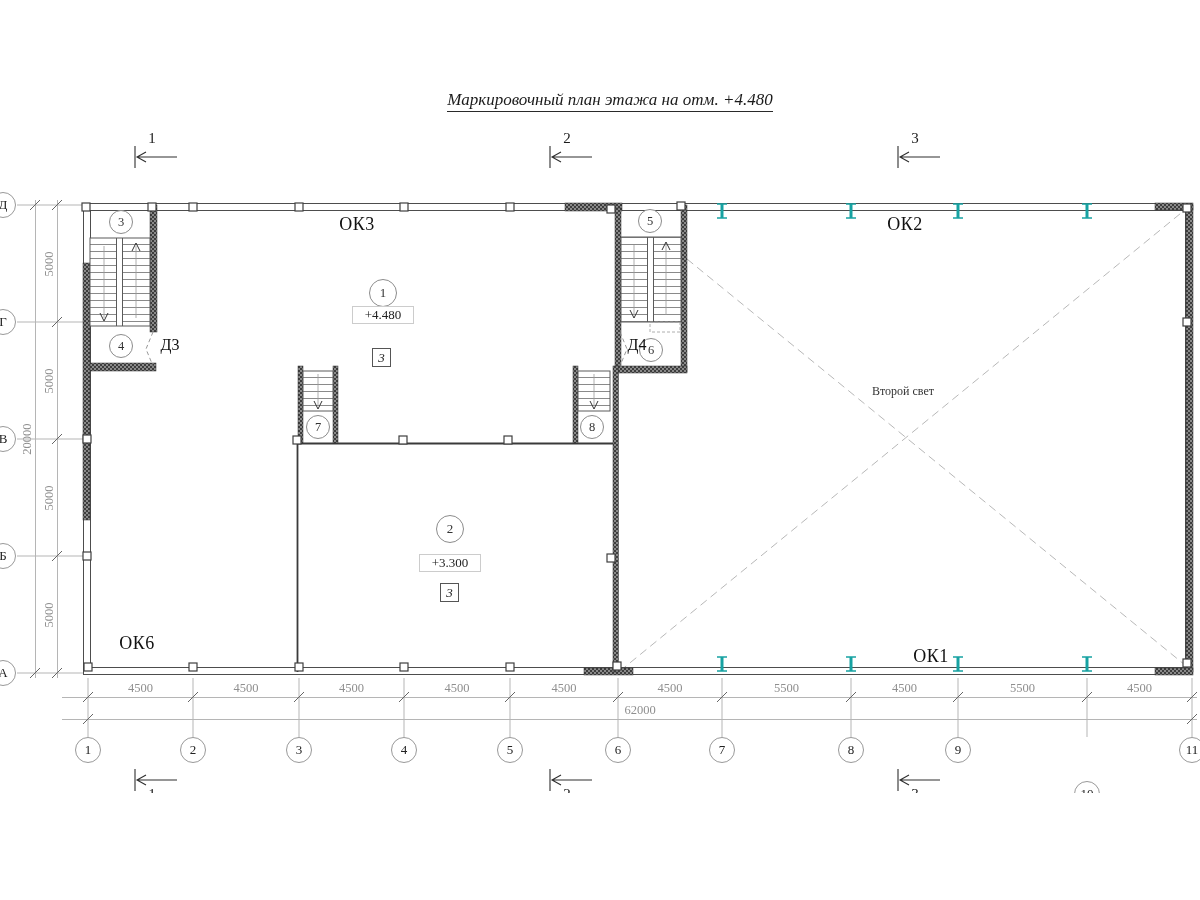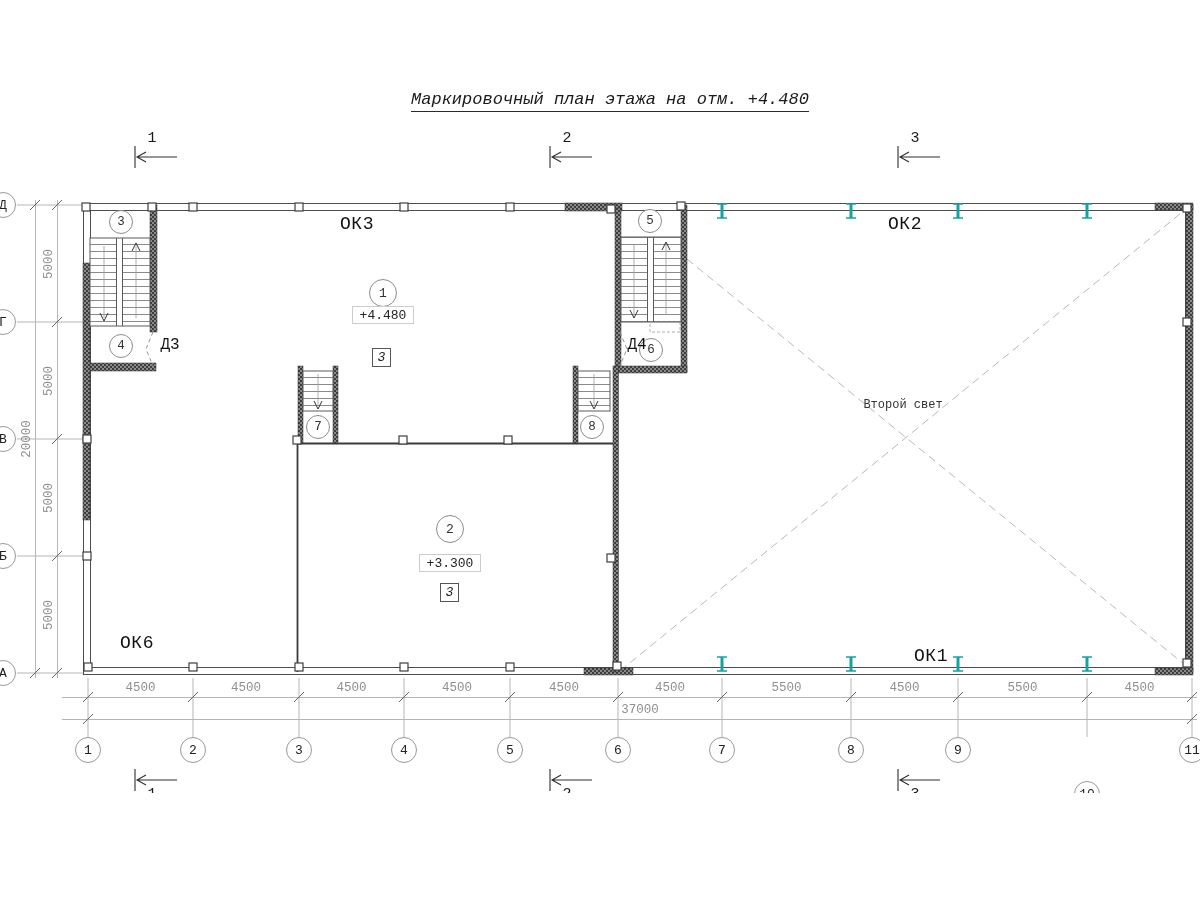--- a/index.html
+++ b/index.html
@@ -1,17 +1,17 @@
 <!DOCTYPE html>
 <html><head>
 <meta charset="utf-8">
 <style>
   html,body{margin:0;padding:0;background:#fff;}
   #plan{position:relative;width:1200px;height:793px;background:#fff;overflow:hidden;
-        font-family:Liberation Mono, monospace;}
+        font-family:Liberation Serif, serif;}
   #plan svg{position:absolute;left:0;top:0;}
   .title{position:absolute;top:90px;left:0;width:1220px;text-align:center;}
   .title-text{font-style:italic;font-size:17px;color:#1a1a1a;border-bottom:1px solid #2a2a2a;padding-bottom:2px;}
   .bubble{position:absolute;width:26px;height:26px;border:1px solid #999;border-radius:50%;
           background:#fff;display:flex;align-items:center;justify-content:center;
           font-size:13px;color:#222;box-sizing:border-box;}
   .marker{position:absolute;width:24px;height:24px;border:1px solid #8c8c8c;border-radius:50%;
           background:#fff;display:flex;align-items:center;justify-content:center;
           font-size:12.5px;color:#333;box-sizing:border-box;}
   .room-circle{width:28px;height:28px;font-size:13px;}
@@ -202,21 +202,21 @@
   </div>
 
   <div class="marker room-circle" style="left:369px;top:279px;">1</div>
   <div class="elev" style="left:352px;top:306px;width:62px;height:18px;">+4.480</div>
   <div class="typebox" style="left:372px;top:348px;">3</div>
 
   <div class="marker room-circle" style="left:436px;top:515px;">2</div>
   <div class="elev" style="left:419px;top:554px;width:62px;height:18px;">+3.300</div>
   <div class="typebox" style="left:440px;top:583px;">3</div>
 
-  <div class="note" style="left:853px;top:398px;width:100px;">Второй свет</div>
+  <div class="note" style="left:853px;top:384px;width:100px;">Второй свет</div>
 
 <div class="bubble" style="left: 75px; top: 737px; width: 26px;">1</div>
     <div class="bubble" style="left: 180px; top: 737px; width: 26px;">2</div>
     <div class="bubble" style="left: 286px; top: 737px; width: 26px;">3</div>
     <div class="bubble" style="left: 391px; top: 737px; width: 26px;">4</div>
     <div class="bubble" style="left: 497px; top: 737px; width: 26px;">5</div>
     <div class="bubble" style="left: 605px; top: 737px; width: 26px;">6</div>
     <div class="bubble" style="left: 709px; top: 737px; width: 26px;">7</div>
     <div class="bubble" style="left: 838px; top: 737px; width: 26px;">8</div>
     <div class="bubble" style="left: 945px; top: 737px; width: 26px;">9</div>
@@ -230,21 +230,21 @@
     <div class="dim" style="left: 108.5px; top: 681px; width: 64px;">4500</div>
     <div class="dim" style="left: 214px; top: 681px; width: 64px;">4500</div>
     <div class="dim" style="left: 319.5px; top: 681px; width: 64px;">4500</div>
     <div class="dim" style="left: 425px; top: 681px; width: 64px;">4500</div>
     <div class="dim" style="left: 532px; top: 681px; width: 64px;">4500</div>
     <div class="dim" style="left: 638px; top: 681px; width: 64px;">4500</div>
     <div class="dim" style="left: 754.5px; top: 681px; width: 64px;">5500</div>
     <div class="dim" style="left: 872.5px; top: 681px; width: 64px;">4500</div>
     <div class="dim" style="left: 990.5px; top: 681px; width: 64px;">5500</div>
     <div class="dim" style="left: 1107.5px; top: 681px; width: 64px;">4500</div>
-    <div class="dim" style="left: 608px; top: 703px; width: 64px;">37000</div>
+    <div class="dim" style="left: 608px; top: 703px; width: 64px;">62000</div>
     <div class="dim vdim" style="left: 19px; top: 255.5px; width: 60px;">5000</div>
     <div class="dim vdim" style="left: 19px; top: 372.5px; width: 60px;">5000</div>
     <div class="dim vdim" style="left: 19px; top: 489.5px; width: 60px;">5000</div>
     <div class="dim vdim" style="left: 19px; top: 606.5px; width: 60px;">5000</div>
     <div class="dim vdim" style="left: -3px; top: 431px; width: 60px;">20000</div>
     <div class="marker" style="left: 109px; top: 210px; width: 24px;">3</div>
     <div class="marker" style="left: 109px; top: 334px; width: 24px;">4</div>
     <div class="marker" style="left: 638px; top: 209px; width: 24px;">5</div>
     <div class="marker" style="left: 639px; top: 338px; width: 24px;">6</div>
     <div class="marker" style="left: 306px; top: 415px; width: 24px;">7</div>

